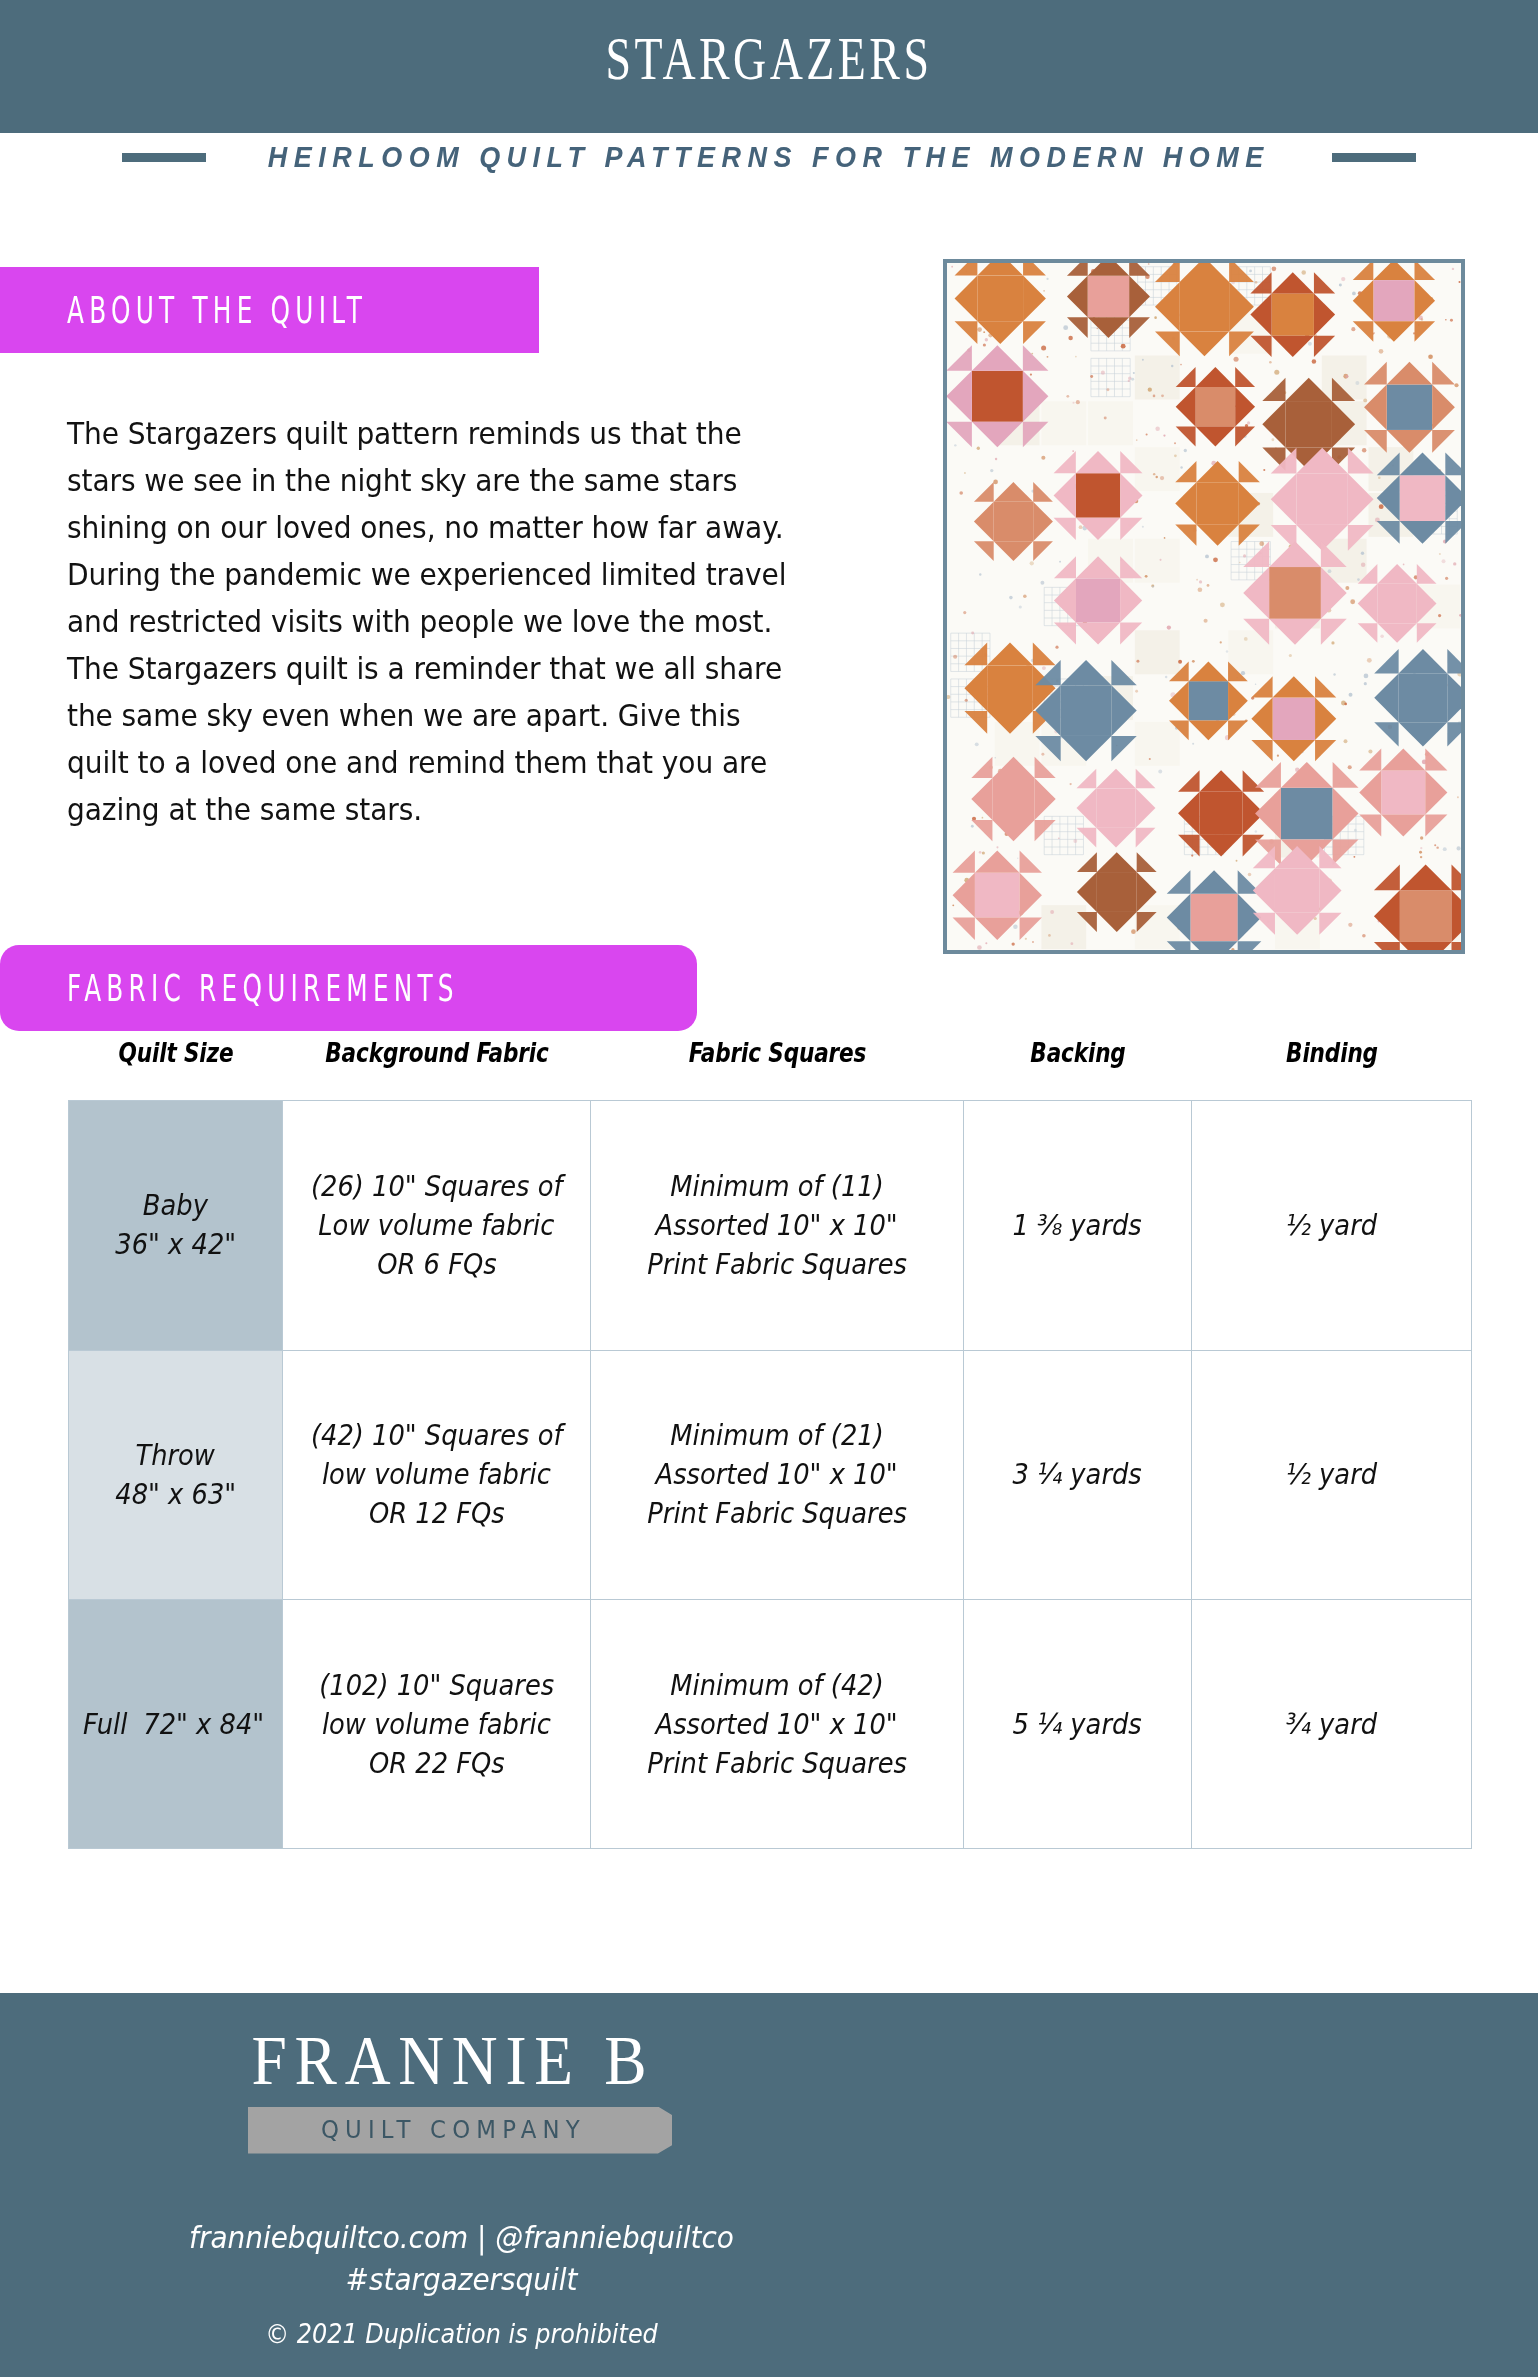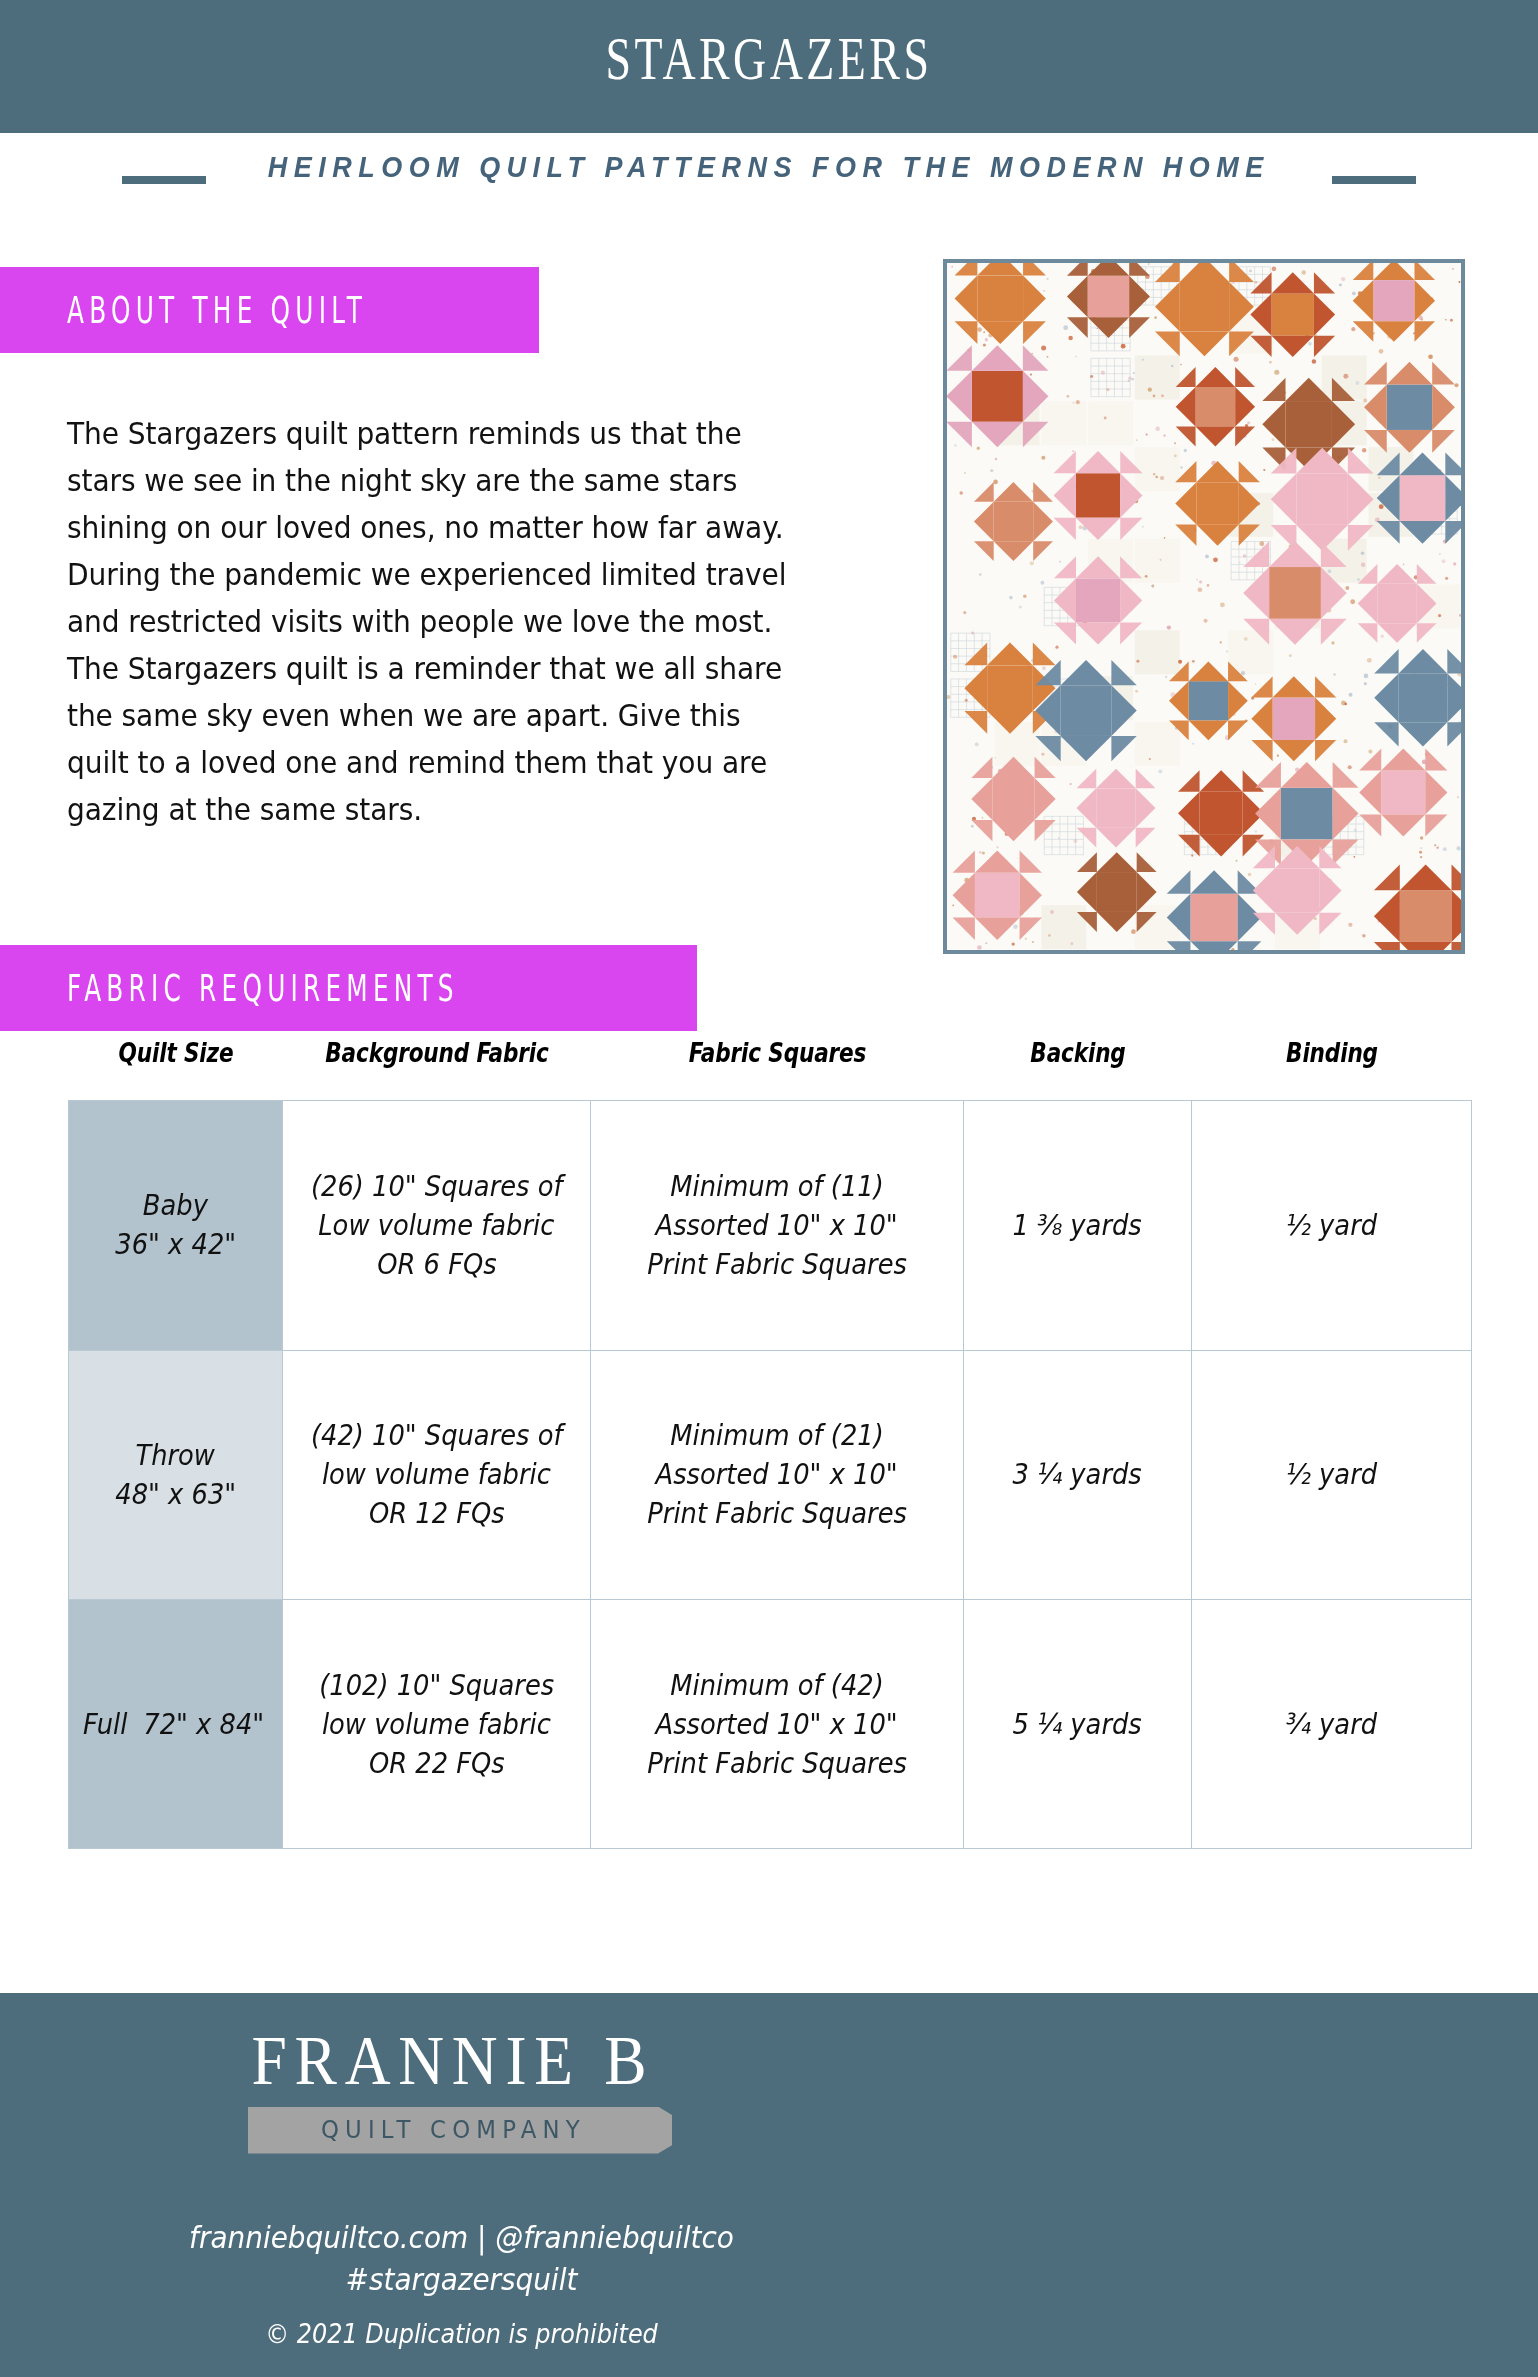--- a/index.html
+++ b/index.html
@@ -36,25 +36,25 @@
     letter-spacing: 4.7px;
     font-weight: 400;
     line-height: 78px;
     transform: scaleX(0.74);
     transform-origin: center top;
     white-space: nowrap;
   }
 
   .tagline-row {
     position: absolute;
-    left: 0; top: 119px;
+    left: 0; top: 125px;
     width: 1538px;
     height: 65px;
     display: flex;
-    align-items: flex-end;
+    align-items: center;
     justify-content: center;
   }
   .tag-dash {
     height: 8.4px;
     background: #4d6c7c;
     flex: 0 0 auto;
   }
   .tag-dash.left  { width: 84px; margin-right: 24px; }
   .tag-dash.right { width: 84px; margin-left: 24px; }
   .tagline-text {
@@ -81,21 +81,21 @@
     font-family: "DejaVu Sans", sans-serif;
     font-size: 31px;
     letter-spacing: 6.5px;
     font-weight: 400;
     margin-left: 67px;
     transform: scaleX(0.80) scaleY(1.22);
     transform-origin: left center;
     white-space: nowrap;
   }
   #banner-about { top: 267px; width: 539px; height: 86px; }
-  #banner-fabric { top: 945px; width: 697px; height: 86px; }
+  #banner-fabric { top: 945px; width: 697px; height: 86px; border-radius: 19px; }
 
   
   .about-body {
     position: absolute;
     left: 67px;
     top: 410px;
     width: 802px;
     font-family: "DejaVu Sans", "Liberation Sans", sans-serif;
     font-size: 31px;
     line-height: 47px;

